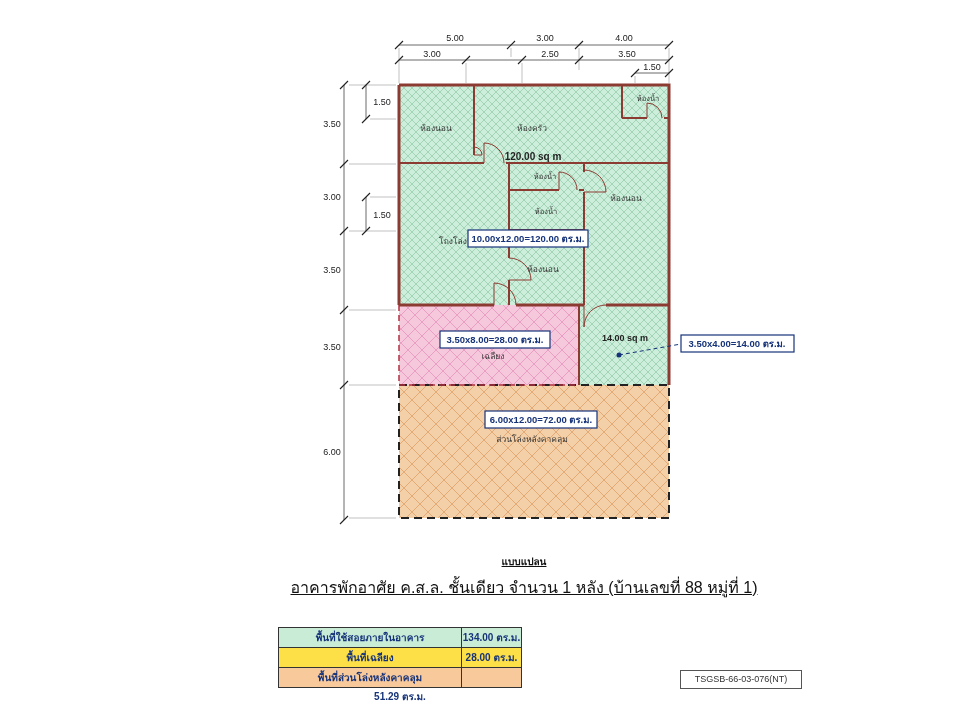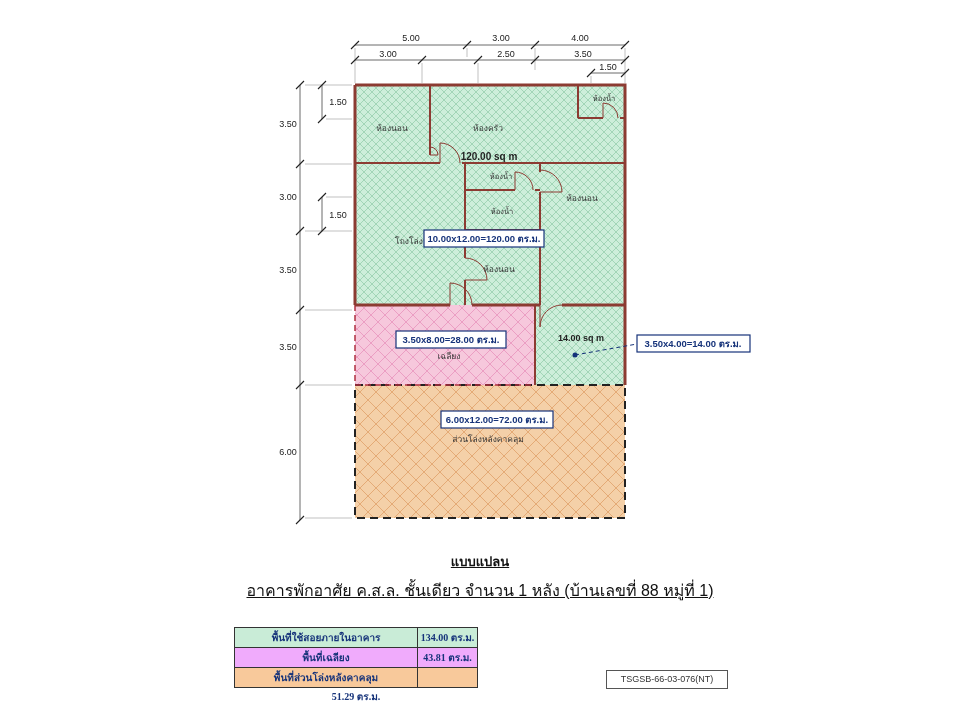--- a/index.html
+++ b/index.html
@@ -1,33 +1,33 @@
 <!DOCTYPE html>
 <html><head>
 <meta charset="utf-8">
 <style>
   html,body{margin:0;padding:0;background:#ffffff;}
   .page{position:relative;width:888px;height:720px;background:#ffffff;overflow:hidden;
-        font-family:"Liberation Sans",sans-serif;}
+        font-family:"Liberation Sans",sans-serif;margin-left:44px;}
   svg{position:absolute;left:0;top:0;font-family:"Liberation Sans",sans-serif;}
   svg text{fill:#222;}
   .dim{font-size:9px;fill:#222;}
   .room{font-size:8.5px;fill:#333;}
   .room-sm{font-size:7.5px;fill:#333;}
   .calc{font-size:9.5px;font-weight:bold;fill:#16337a;}
   .sqm{font-size:10px;font-weight:bold;}
   .title-block{position:absolute;left:0;top:551px;width:960px;text-align:center;color:#111;}
-  .title-main{display:inline-block;font-size:13px;font-weight:bold;text-decoration:underline;margin-bottom:6px;}
+  .title-main{display:inline-block;font-size:10px;font-weight:bold;text-decoration:underline;margin-bottom:6px;}
   .title-sub{font-size:16px;text-decoration:underline;}
   .legend{position:absolute;left:234px;top:627px;width:242px;border:1px solid #333;}
   .legend-row{display:flex;height:19px;line-height:19px;font-size:10px;color:#16337a;}
   .legend-row + .legend-row{border-top:1px solid #333;}
   .legend-label{width:182px;text-align:center;border-right:1px solid #333;font-weight:bold;}
-  .legend-value{flex:1;text-align:center;font-weight:bold;font-family:Liberation Serif, serif;}
-  .docbox{position:absolute;left:606px;top:670px;width:120px;height:17px;border:1px solid #555;
+  .legend-value{flex:1;text-align:center;font-weight:bold;}
+  .docbox{position:absolute;left:636px;top:670px;width:120px;height:17px;border:1px solid #555;
           font-size:9px;line-height:17px;text-align:center;color:#333;}
 </style>
 </head>
 <body>
 
 <div class="page">
 
   <svg width="960" height="720" viewBox="0 0 960 720">
     <defs>
       <pattern id="hatchGreen" patternUnits="userSpaceOnUse" width="8" height="8">
@@ -155,23 +155,23 @@
   <div class="title-block">
     <div><span class="title-main">แบบแปลน</span></div>
     <div><span class="title-sub">อาคารพักอาศัย ค.ส.ล. ชั้นเดียว จำนวน 1 หลัง (บ้านเลขที่ 88 หมู่ที่ 1)</span></div>
   </div>
 
   <div class="legend">
     <div class="legend-row" style="background: rgb(201, 236, 215);">
       <div class="legend-label">พื้นที่ใช้สอยภายในอาคาร</div>
       <div class="legend-value">134.00 ตร.ม.</div>
     </div>
-    <div class="legend-row" style="background: #f0abfc; justify-content: center;">
+    <div class="legend-row" style="background: #fde047; justify-content: center;">
       <div class="legend-label">พื้นที่เฉลียง</div>
-      <div class="legend-value">43.81 ตร.ม.</div>
+      <div class="legend-value">28.00 ตร.ม.</div>
     </div>
     <div class="legend-row" style="background: rgb(248, 201, 155); flex-direction: column;">
       <div class="legend-label">พื้นที่ส่วนโล่งหลังคาคลุม</div>
       <div class="legend-value">51.29 ตร.ม.</div>
     </div>
   </div>
 
   <div class="docbox">
     <span>TSGSB-66-03-076(NT)</span>
   </div>

